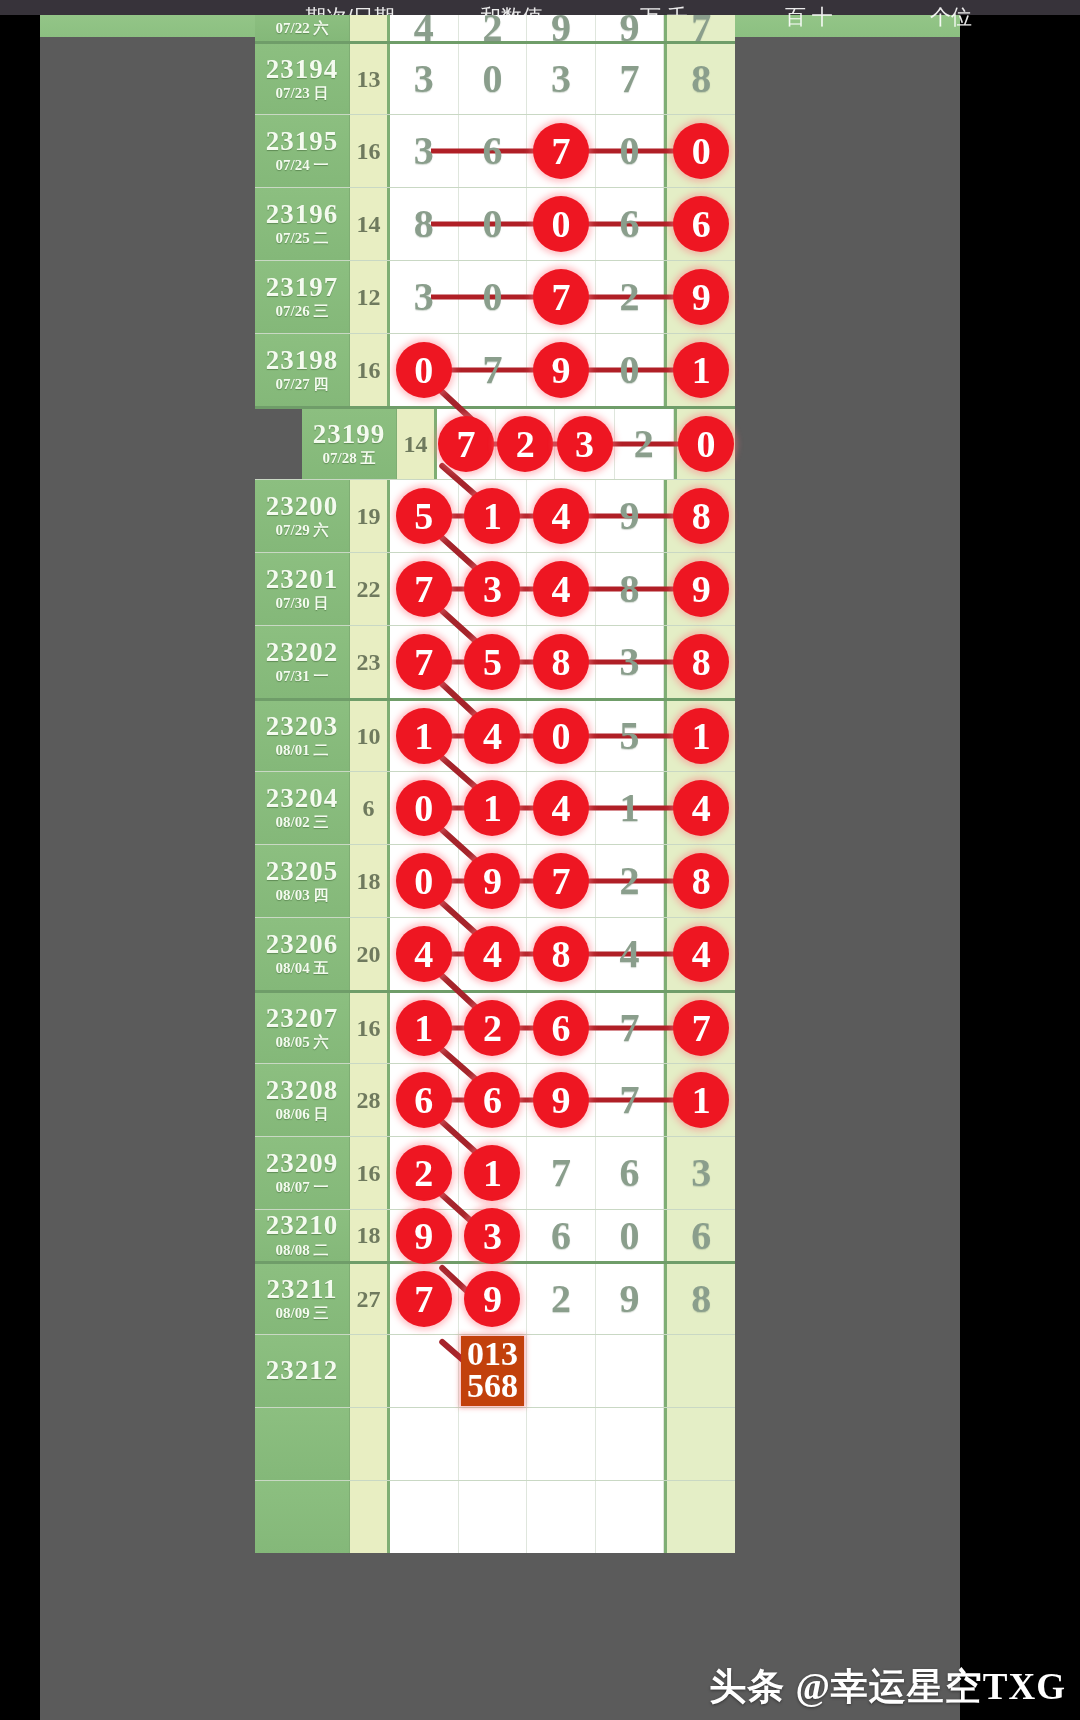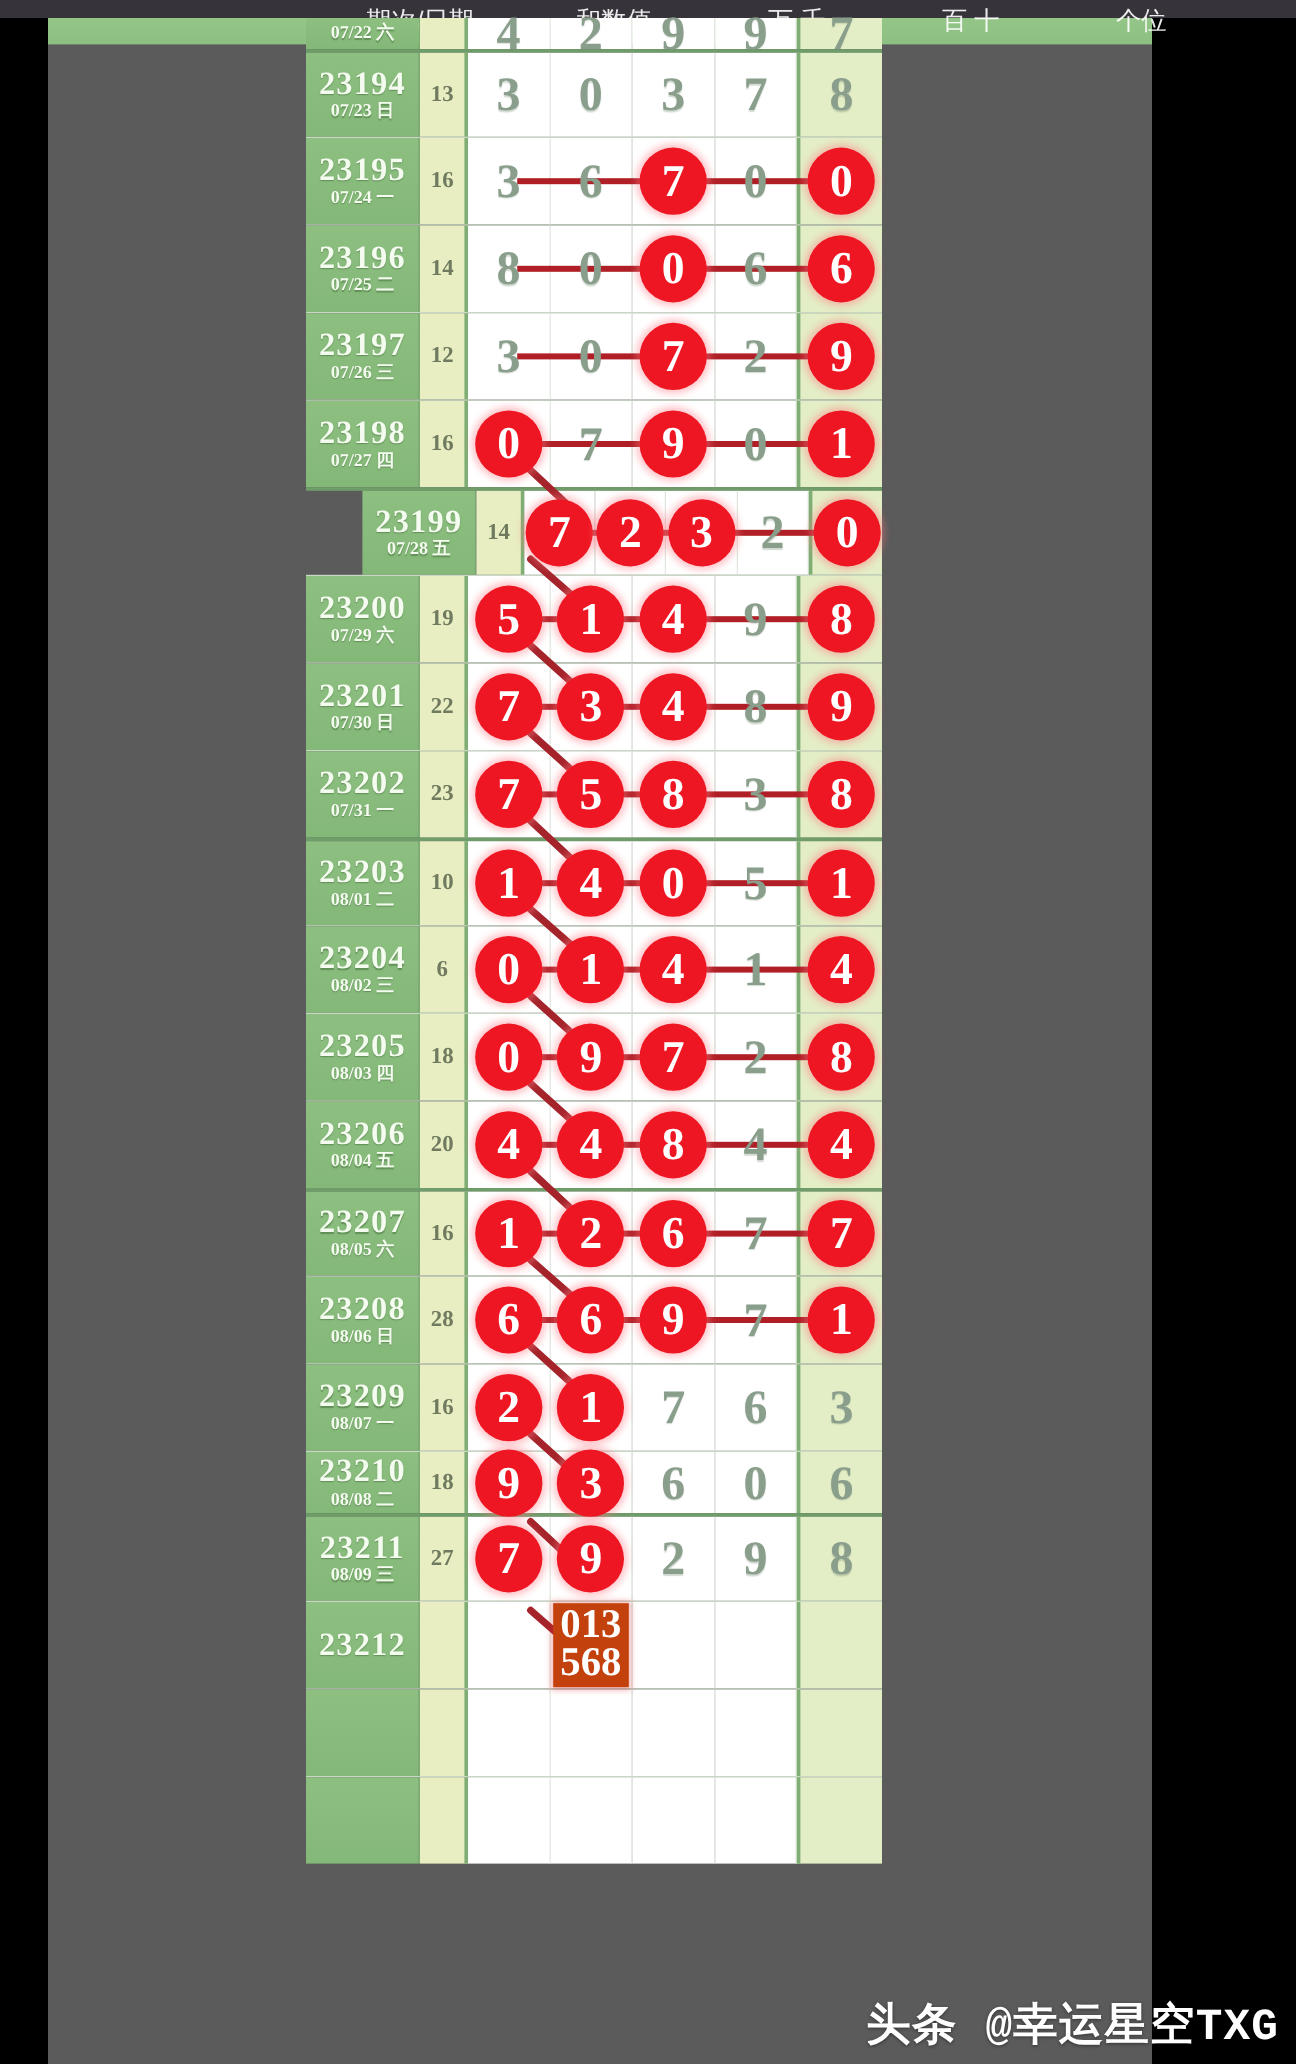--- a/index.html
+++ b/index.html
@@ -30,21 +30,21 @@
            background:linear-gradient(180deg,#8cbf80 0%,#84b879 100%);
            border-right:1px solid #7fae74;
            display:flex;flex-direction:column;align-items:center;justify-content:center;
            color:#f4fbef;text-shadow:0 1px 1px rgba(70,110,60,.6);}
   .issue-no{font-size:27px;font-weight:bold;letter-spacing:1px;line-height:1.05;}
   .issue-dt{font-size:15px;font-weight:bold;line-height:1.25;margin-top:1px;
             font-family:"Liberation Serif","DejaVu Serif",serif;}
   .c-sum{width:40px;box-sizing:border-box;
          background:#e8eec2;border-right:3px solid #7fae74;
          display:flex;align-items:center;justify-content:center;
-         color:#6f7a5e;font-size:19px;font-weight:bold;}
+         color:#6f7a5e;font-size:24px;font-weight:bold;}
   .digits{flex:1;display:flex;position:relative;}
   .cell{flex:1;box-sizing:border-box;background:#ffffff;
         border-right:1px solid #dfe6dd;
         display:flex;align-items:center;justify-content:center;position:relative;}
   .cell.c5{background:#e4eec6;border-right:none;border-left:3px solid #7fae74;}
   .num{font-size:40px;font-weight:bold;color:#8a9e8c;line-height:1;
        font-family:"Liberation Serif","DejaVu Serif",serif;
        text-shadow:0 1px 1px rgba(120,140,120,.35);position:relative;z-index:3;}
   .ball{width:56px;height:56px;border-radius:50%;
         background:#ee1622;color:#ffffff;font-size:38px;font-weight:bold;
@@ -62,21 +62,21 @@
 
   
   .predbox{background:#c2410c;color:#fff;padding:2px 6px 4px 6px;
            font-size:34px;font-weight:bold;line-height:0.95;text-align:center;
            font-family:"Liberation Serif","DejaVu Serif",serif;
            box-shadow:0 0 5px 2px rgba(230,40,50,.35);position:relative;z-index:5;}
 
   
   #watermark{position:absolute;right:14px;bottom:8px;
              color:#ffffff;font-size:37px;font-weight:bold;
-             font-family:Liberation Mono, monospace;
+             font-family:Liberation Serif, serif;
              letter-spacing:1px;text-shadow:0 1px 3px rgba(0,0,0,.45);
              white-space:nowrap;}
 </style>
 </head>
 <body>
 
 <div id="page">
 
   <div id="topbar"></div>
 

